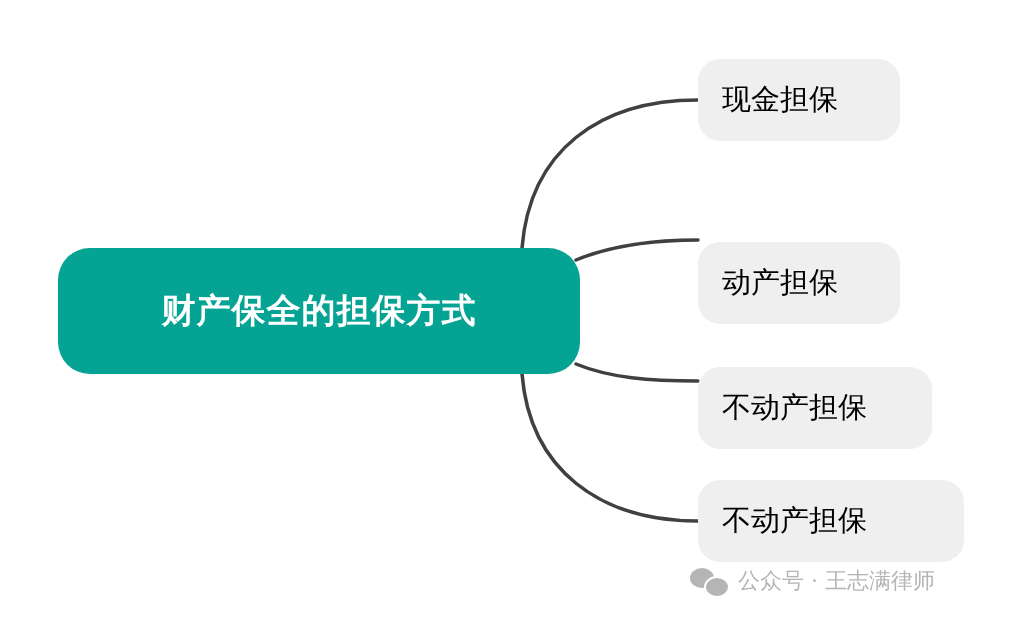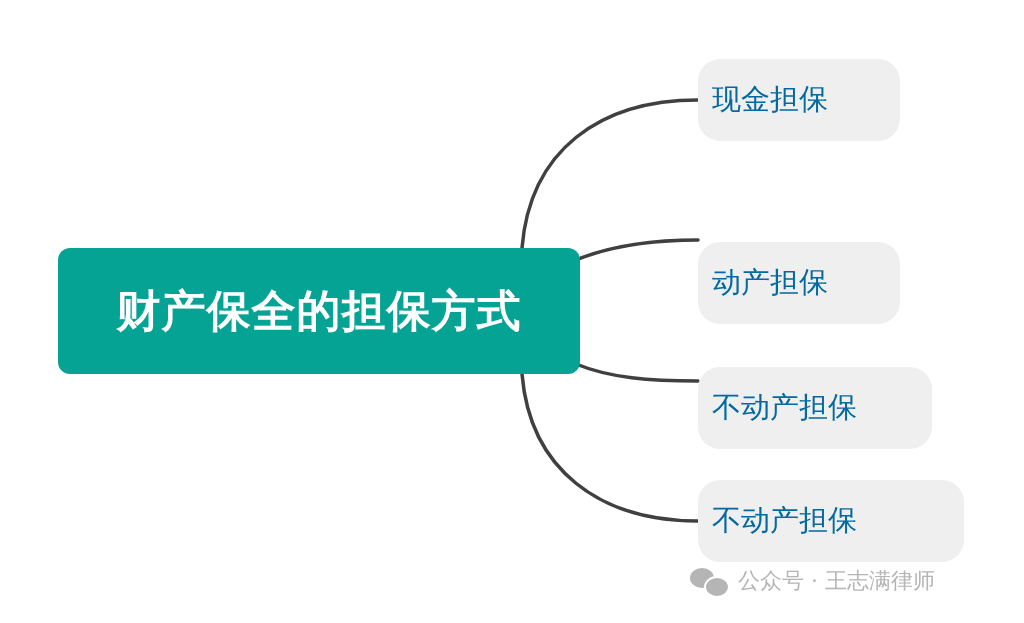--- a/index.html
+++ b/index.html
@@ -1,19 +1,19 @@
 <!DOCTYPE html>
 <html><head>
   <meta charset="utf-8">
   <style>
     html, body { margin:0; padding:0; }
     body { width:1024px; height:623px; background:#ffffff; position:relative; overflow:hidden; font-family:"DejaVu Sans", sans-serif; }
     svg.links { position:absolute; left:0; top:0; }
-    .root { position:absolute; left:58px; top:248px; width:522px; height:126px; background:#05a394; border-radius:12px; display:flex; align-items:center; justify-content:center; color:#fff; font-size:44px; font-weight:bold; letter-spacing:1px; }
-    .child { position:absolute; left:698px; height:82px; background:#efefef; border-radius:22px; display:flex; align-items:center; padding-left:14px; box-sizing:border-box; color:#0369a1; font-size:29px; }
+    .root { position:absolute; left:58px; top:248px; width:522px; height:126px; background:#05a394; border-radius:32px; display:flex; align-items:center; justify-content:center; color:#fff; font-size:34px; font-weight:bold; letter-spacing:1px; }
+    .child { position:absolute; left:698px; height:82px; background:#efefef; border-radius:22px; display:flex; align-items:center; padding-left:24px; box-sizing:border-box; color:#000000; font-size:29px; }
     .watermark { position:absolute; left:690px; top:566px; display:flex; align-items:center; color:#b5b5b5; font-size:22px; }
     .wm-icon { width:40px; height:26px; position:relative; margin-right:8px; }
     .wm-icon .b1 { position:absolute; left:0; top:0; width:24px; height:20px; background:#b5b5b5; border-radius:50%; }
     .wm-icon .b2 { position:absolute; left:14px; top:8px; width:22px; height:18px; background:#b5b5b5; border-radius:50%; border:2px solid #fff; }
   </style>
 </head>
 <body>
 
 <svg class="links" width="1024" height="623">
   <g fill="none" stroke="#404040" stroke-width="3.5" stroke-linecap="round">

